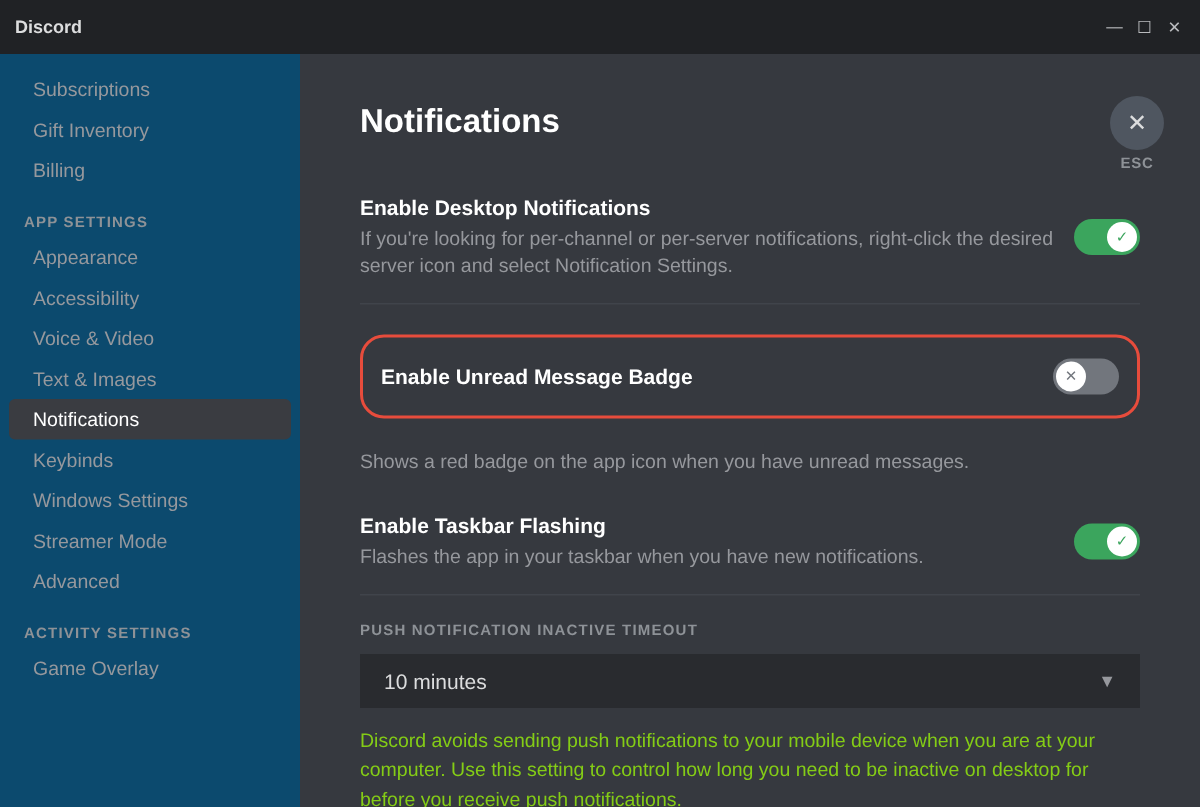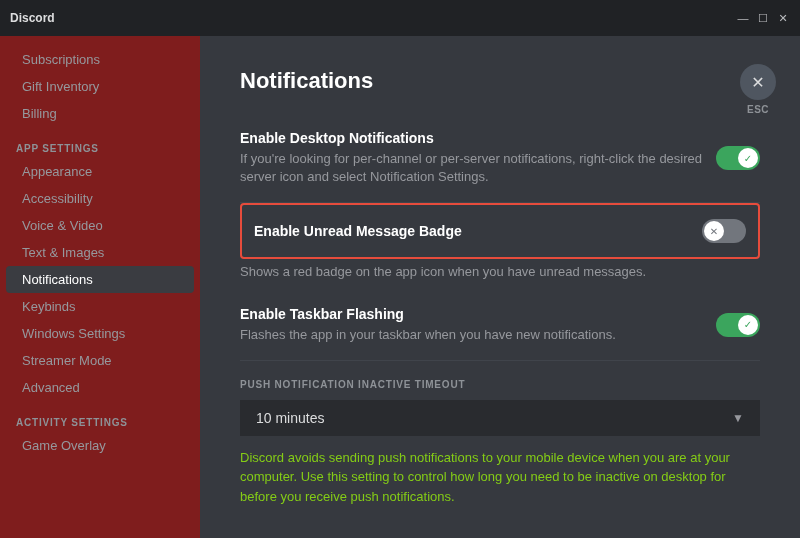--- a/index.html
+++ b/index.html
@@ -49,21 +49,21 @@
     
     .app-body {
       display: flex;
       flex: 1;
       overflow: hidden;
     }
 
     
     .sidebar {
       width: 200px;
-      background: #7f1d1d;
+      background: #0c4a6e;
       overflow-y: auto;
       padding: 10px 0;
       flex-shrink: 0;
     }
     .sidebar::-webkit-scrollbar { width: 4px; }
     .sidebar::-webkit-scrollbar-thumb { background: #202225; border-radius: 2px; }
 
     .sidebar-item {
       padding: 6px 16px;
       font-size: 13px;
@@ -160,22 +160,22 @@
       line-height: 1.4;
     }
 
     
     .setting-row-highlighted {
       display: flex;
       align-items: center;
       justify-content: space-between;
       padding: 14px 12px;
       border: 2px solid #e74c3c;
-      border-radius: 4px;
-      margin: 0 0;
+      border-radius: 16px;
+      margin: 20px 0;
     }
 
     
     .toggle {
       width: 44px;
       height: 24px;
       border-radius: 12px;
       position: relative;
       flex-shrink: 0;
       cursor: pointer;

